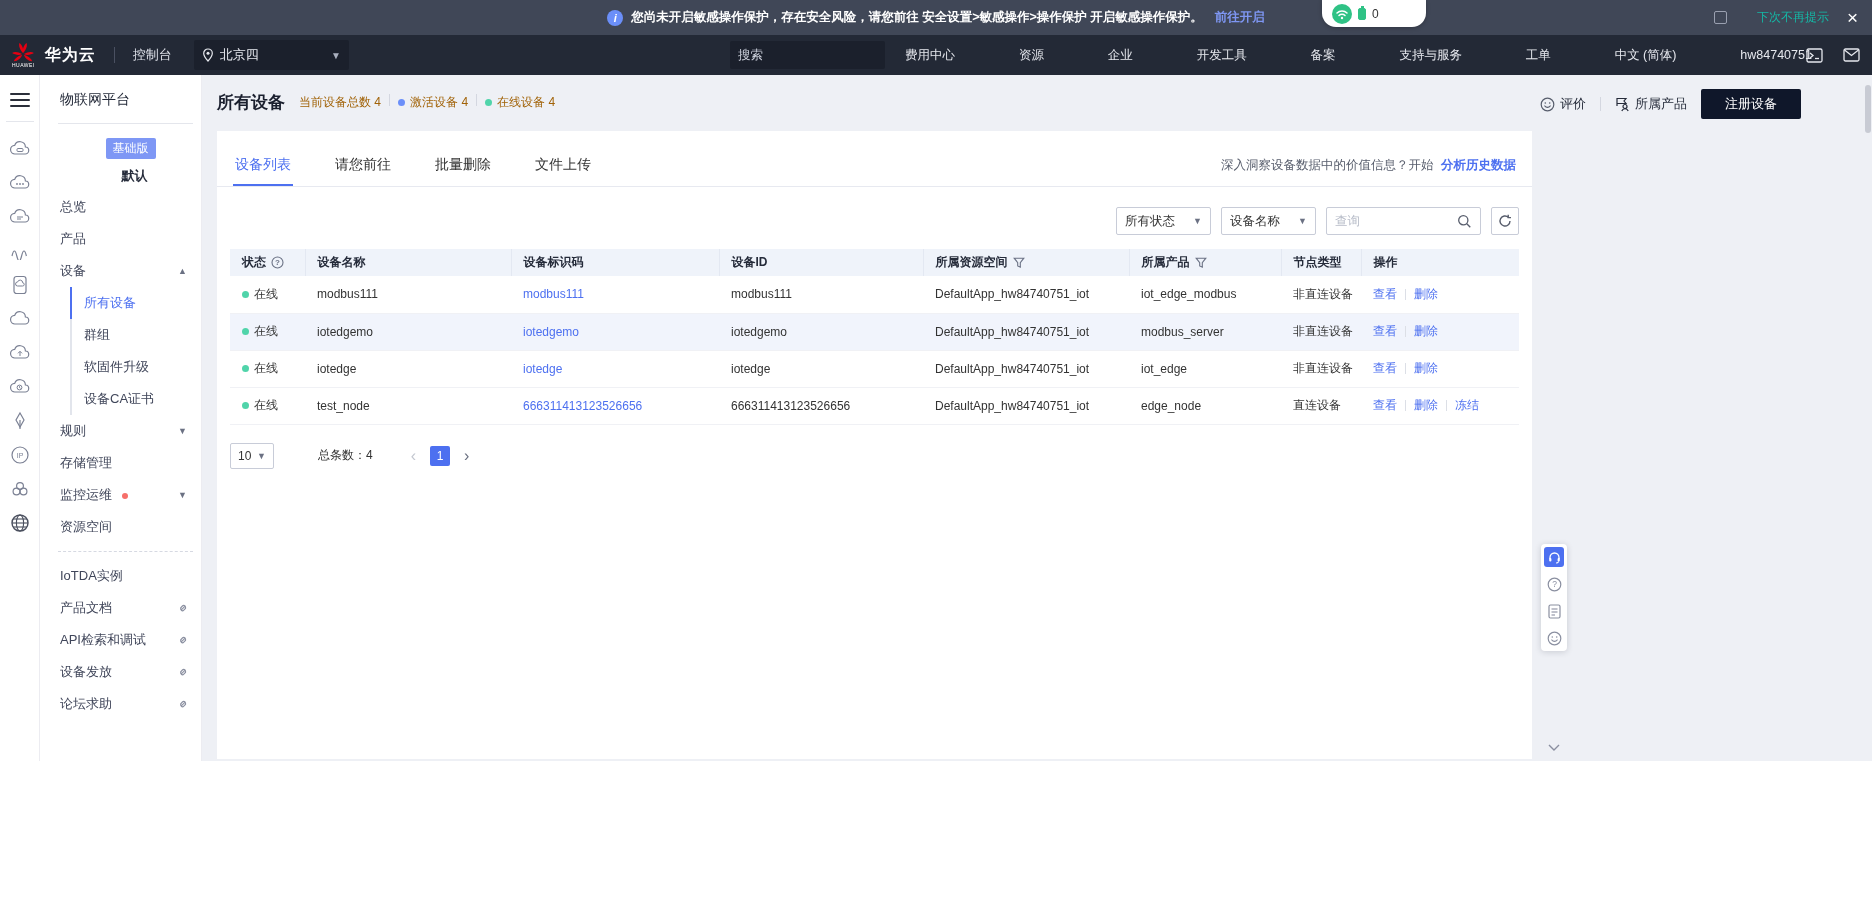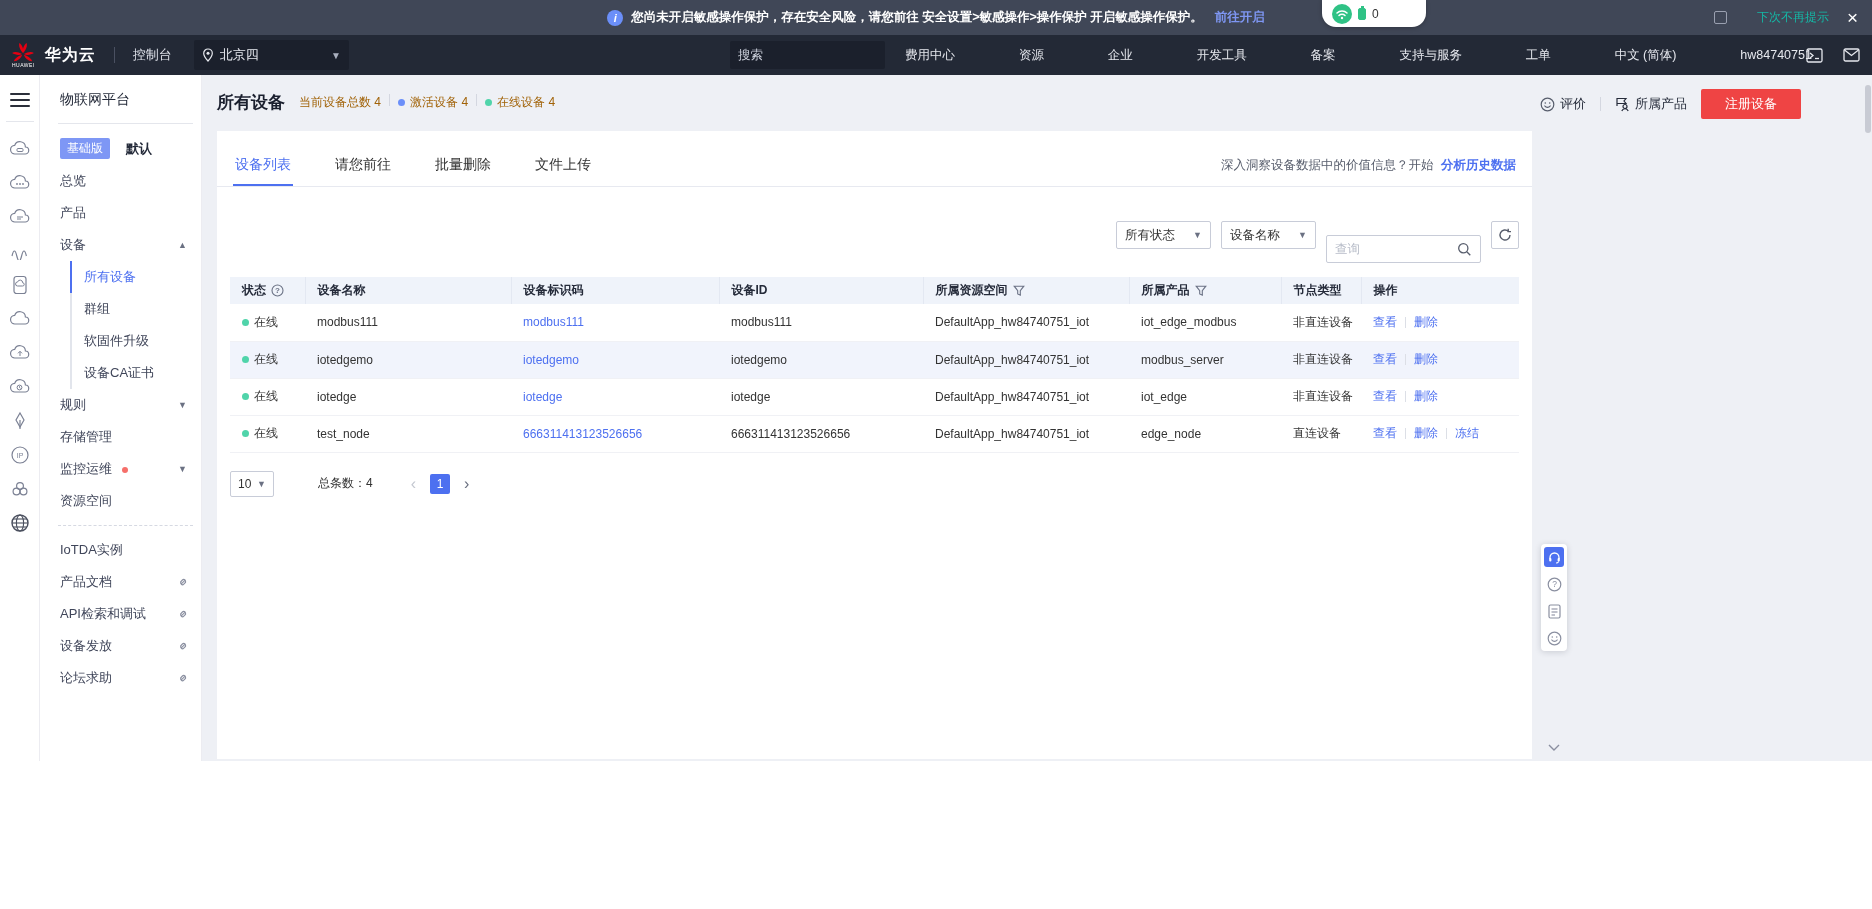--- a/index.html
+++ b/index.html
@@ -42,21 +42,21 @@
   .app { display:flex; height:686px; }
   .rail { width:40px; background:#fff; border-right:1px solid #ececf1; display:flex; flex-direction:column; align-items:center; padding-top:12px; }
   .hamburger { width:20px; cursor:pointer; padding:2px 0 10px; }
   .hamburger div { height:2px; background:#2b2f3a; margin:4px 0; border-radius:1px; }
   .rail-sep { width:28px; height:1px; background:#e4e6ec; margin-bottom:10px; }
   .rail-icon { width:24px; height:24px; margin:5px 0; display:flex; align-items:center; justify-content:center; cursor:pointer; }
 
   .sidebar { width:162px; background:#fff; border-right:1px solid #ececf1; padding-top:16px; }
   .side-title { font-size:14px; color:#252b3a; padding-left:20px; }
   .side-hr { height:1px; background:#e4e6ec; margin:14px 8px 14px 18px; }
-  .edition { display:flex; align-items:center; gap:8px; padding-left:20px; margin-bottom:6px; }
+  .edition { display:flex; align-items:center; gap:8px; padding-left:20px; margin-bottom:6px;flex-direction:column; }
   .edition-badge { background:#7e97f5; color:#fff; font-size:12px; padding:2px 7px; border-radius:2px; }
   .edition-name { color:#252b3a; font-size:13px; font-weight:bold;padding-left:8px; }
   .side-item { height:32px; line-height:32px; padding-left:20px; color:#40465a; font-size:13px; cursor:pointer; position:relative; }
   .side-item .caret { position:absolute; right:14px; top:0; font-size:9px; color:#6b7183; }
   .red-dot { display:inline-block; width:6px; height:6px; background:#f66f6a; border-radius:50%; margin-left:10px; vertical-align:middle; }
   .children { margin-left:30px; }
   .child { height:32px; line-height:32px; padding-left:12px; border-left:2px solid #e2e5ec; color:#40465a; font-size:13px; cursor:pointer; }
   .child.active { border-left-color:#4d70f0; color:#4d70f0; }
   .side-dashed { border-top:1px dashed #d6d9e2; margin:8px 8px 8px 18px; }
   .side-item .linkicon { position:absolute; right:12px; top:9px; }
@@ -65,33 +65,33 @@
   .main-header { position:absolute; left:15px; top:16px; display:flex; align-items:center; gap:14px; }
   .page-title { font-size:17px; font-weight:bold; color:#1a1f2e; }
   .stats { display:flex; gap:8px; color:#a16207; font-size:12px; }
   .dot { display:inline-block; width:7px; height:7px; border-radius:50%; margin-right:5px; vertical-align:middle; }
   .dot.green { background:#50d4aa; }
   .dot.blue { background:#6b8ff9; }
   .stat-sep { width:1px; height:12px; background:#d4d7e0; }
   .header-actions { position:absolute; left:1338px; top:14px; display:flex; align-items:center; gap:14px; }
   .hact { display:flex; align-items:center; gap:5px; color:#252b3a; font-size:13px; cursor:pointer; }
   .hact-sep { width:1px; height:14px; background:#d4d7e0; }
-  .register-btn { width:100px; height:30px; background:#ef4444; color:#fff; border:none; border-radius:2px; font-size:13px; cursor:pointer; font-family:inherit; }
+  .register-btn { width:100px; height:30px; background:#0f172a; color:#fff; border:none; border-radius:2px; font-size:13px; cursor:pointer; font-family:inherit; }
 
   .card { position:absolute; left:15px; top:56px; width:1315px; height:628px; background:#fff; }
   .tabs { height:56px; border-bottom:1px solid #e7e9f0; display:flex; align-items:flex-end; padding-left:16px; position:relative; }
   .tab { font-size:14px; color:#333; padding:0 2px 12px; margin-right:40px; cursor:pointer; }
   .tab.active { color:#4d70f0; border-bottom:2px solid #4d70f0; padding-bottom:10px; }
   .insight { position:absolute; right:16px; bottom:12px; color:#575d6c; font-size:12.5px; }
   .insight a { color:#4d70f0; font-weight:bold; text-decoration:none; cursor:pointer; margin-left:4px; }
 
   .filter-row { display:flex; justify-content:flex-end; align-items:center; gap:10px; margin:20px 13px 0; }
   .dd { width:95px; height:28px; border:1px solid #c8ccd8; border-radius:2px; background:#fff; display:flex; align-items:center; padding:0 8px; font-size:12.5px; color:#333; cursor:pointer; }
   .dd .caret { margin-left:auto; color:#6b7183; font-size:9px; }
-  .searchbox { width:155px; height:28px; border:1px solid #c8ccd8; border-radius:2px; background:#fff; display:flex; align-items:center; padding:0 8px;margin-top:28px; }
+  .searchbox { width:155px; height:28px; border:1px solid #c8ccd8; border-radius:2px; background:#fff; display:flex; align-items:center; padding:0 8px; }
   .searchbox input { flex:1; border:none; outline:none; font-size:12.5px; color:#333; font-family:inherit; min-width:0; }
   .searchbox input::placeholder { color:#b8bdc9; }
   .iconbtn { width:28px; height:28px; border:1px solid #c8ccd8; border-radius:2px; background:#fff; display:flex; align-items:center; justify-content:center; cursor:pointer; }
 
   table { border-collapse:collapse; table-layout:fixed; width:1289px; margin:14px 13px 0; }
   th { background:#eff3fa; height:27px; text-align:left; font-size:12px; color:#252b3a; font-weight:bold; padding:0 0 0 12px; border-right:1px solid #e3e8f2; }
   th:last-child { border-right:none; }
   th .thwrap { display:flex; align-items:center; gap:5px; }
   td { height:37px; font-size:12px; color:#333; padding:0 0 0 12px; border-bottom:1px solid #f0f1f5; }
   tr.hl td { background:#f1f4fc; }

